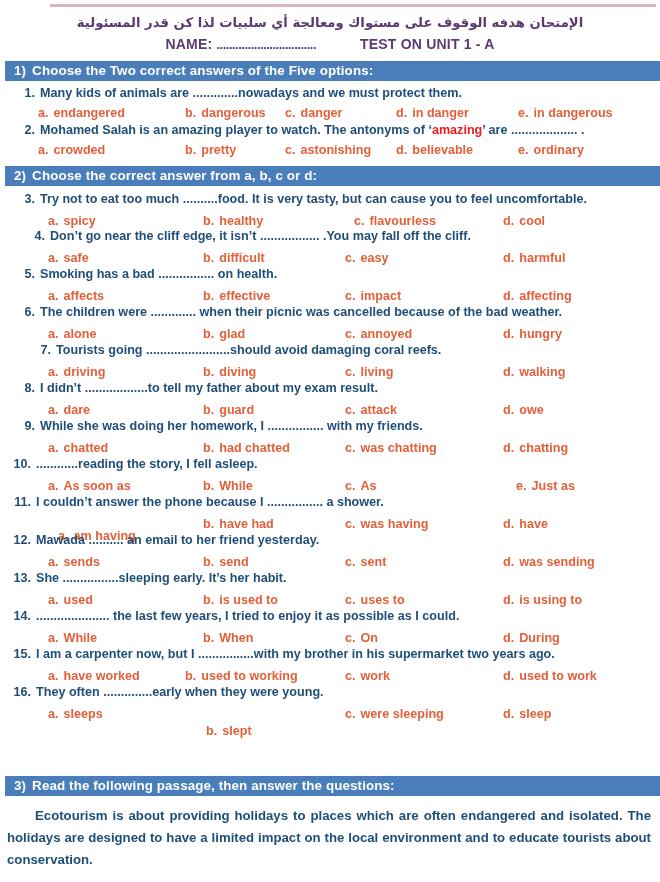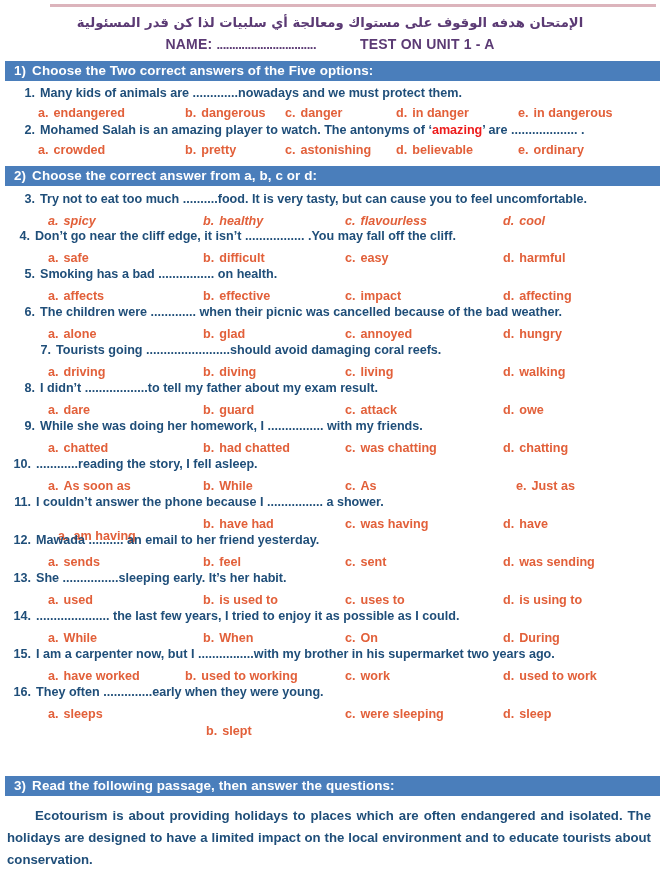--- a/index.html
+++ b/index.html
@@ -183,30 +183,30 @@
   </div>
 
   <div class="section-bar" style="top:166px;">
     <span class="sec-num">2)</span><span>Choose the correct answer from a, b, c or d:</span>
   </div>
 
   <div class="qblock" style="top:191px;">
     <div class="qline" style="padding-left:13px;">
       <span class="qnum w1">3.</span><span>Try not to eat too much ..........food. It is very tasty, but can cause you to feel uncomfortable.</span>
     </div>
-    <div class="optrow" style="margin-top:6px;font-style:italic;">
+    <div class="optrow" style="margin-top:6px;">
       <span class="opt" style="left:48px;"><span class="lt">a.</span><span>spicy</span></span>
       <span class="opt" style="left:203px;"><span class="lt">b.</span><span>healthy</span></span>
-      <span class="opt" style="left:345px;"><span class="lt">c.</span><span>flavourless</span></span>
+      <span class="opt" style="left:354px;"><span class="lt">c.</span><span>flavourless</span></span>
       <span class="opt" style="left:503px;"><span class="lt">d.</span><span>cool</span></span>
     </div>
   </div>
 
   <div class="qblock" style="top:228px;">
-    <div class="qline" style="padding-left:8px;">
+    <div class="qline" style="padding-left:23px;">
       <span class="qnum w1">4.</span><span>Don’t go near the cliff edge, it isn’t ................. .You may fall off the cliff.</span>
     </div>
     <div class="optrow" style="margin-top:6px;">
       <span class="opt" style="left:48px;"><span class="lt">a.</span><span>safe</span></span>
       <span class="opt" style="left:203px;"><span class="lt">b.</span><span>difficult</span></span>
       <span class="opt" style="left:345px;"><span class="lt">c.</span><span>easy</span></span>
       <span class="opt" style="left:503px;"><span class="lt">d.</span><span>harmful</span></span>
     </div>
   </div>
 
@@ -293,21 +293,21 @@
       <span class="opt" style="left:503px;"><span class="lt">d.</span><span>have</span></span>
     </div>
   </div>
 
   <div class="qblock" style="top:532px;">
     <div class="qline" style="padding-left:9px;">
       <span class="qnum w2">12.</span><span>Mawada .......... an email to her friend yesterday.</span>
     </div>
     <div class="optrow" style="margin-top:6px;">
       <span class="opt" style="left:48px;"><span class="lt">a.</span><span>sends</span></span>
-      <span class="opt" style="left:203px;"><span class="lt">b.</span><span>feel</span></span>
+      <span class="opt" style="left:203px;"><span class="lt">b.</span><span>send</span></span>
       <span class="opt" style="left:345px;"><span class="lt">c.</span><span>sent</span></span>
       <span class="opt" style="left:503px;"><span class="lt">d.</span><span>was sending</span></span>
     </div>
   </div>
 
   <div class="qblock" style="top:570px;">
     <div class="qline" style="padding-left:9px;">
       <span class="qnum w2">13.</span><span>She ................sleeping early. It’s her habit.</span>
     </div>
     <div class="optrow" style="margin-top:6px;">

